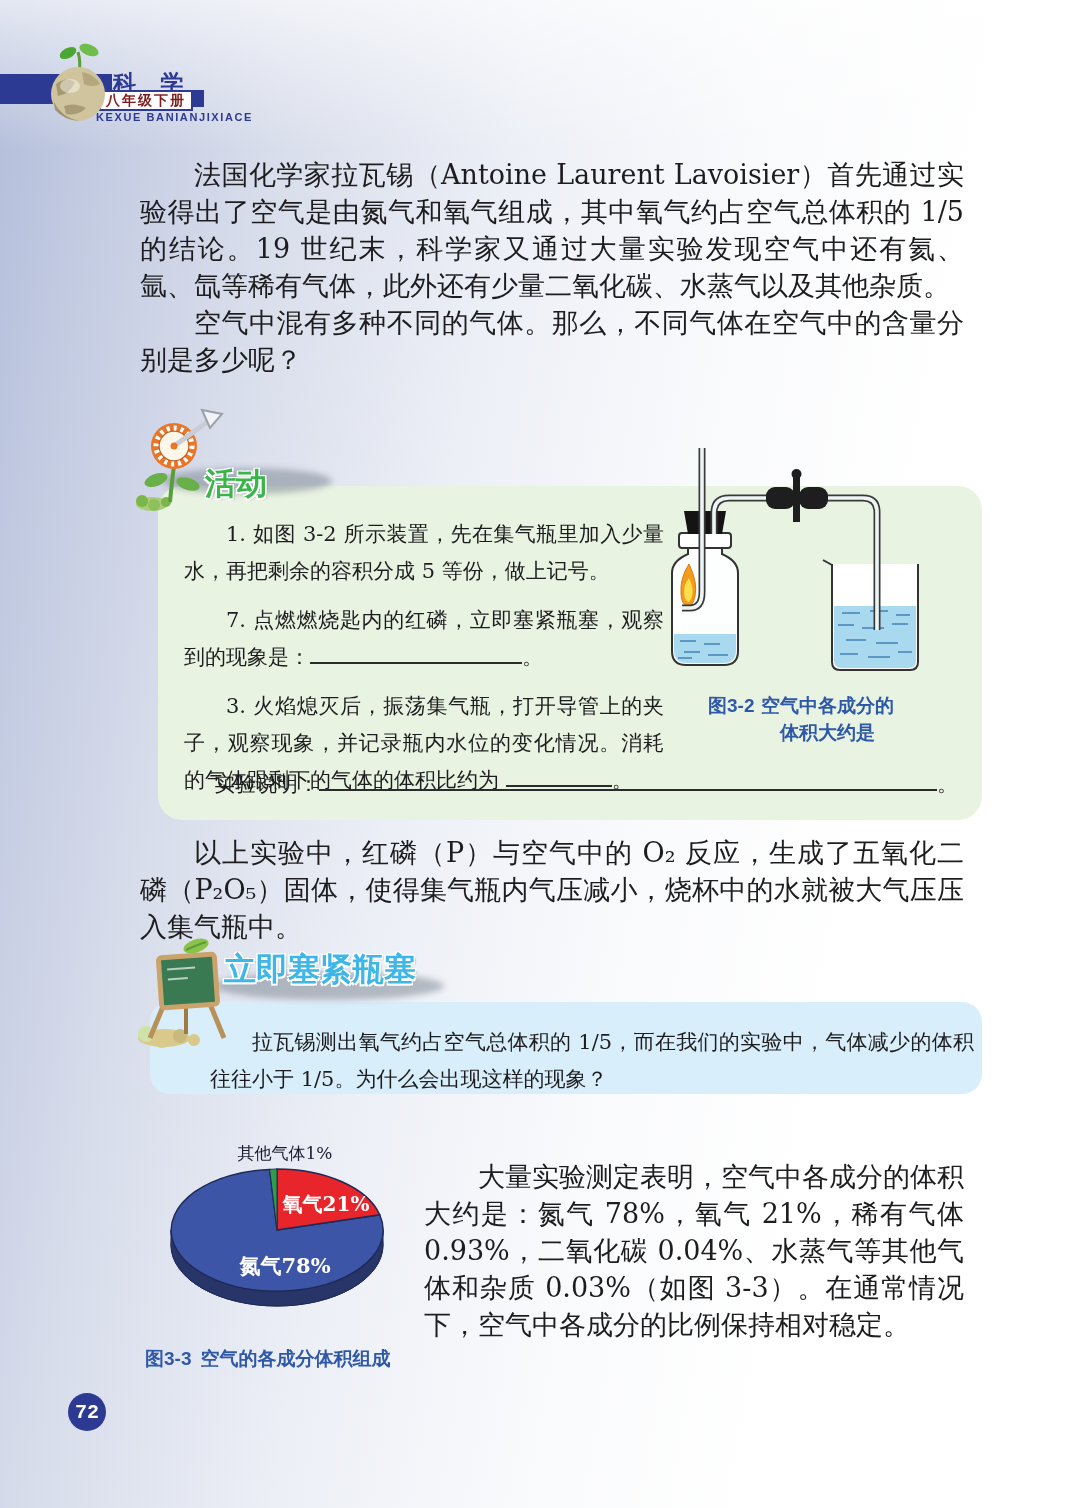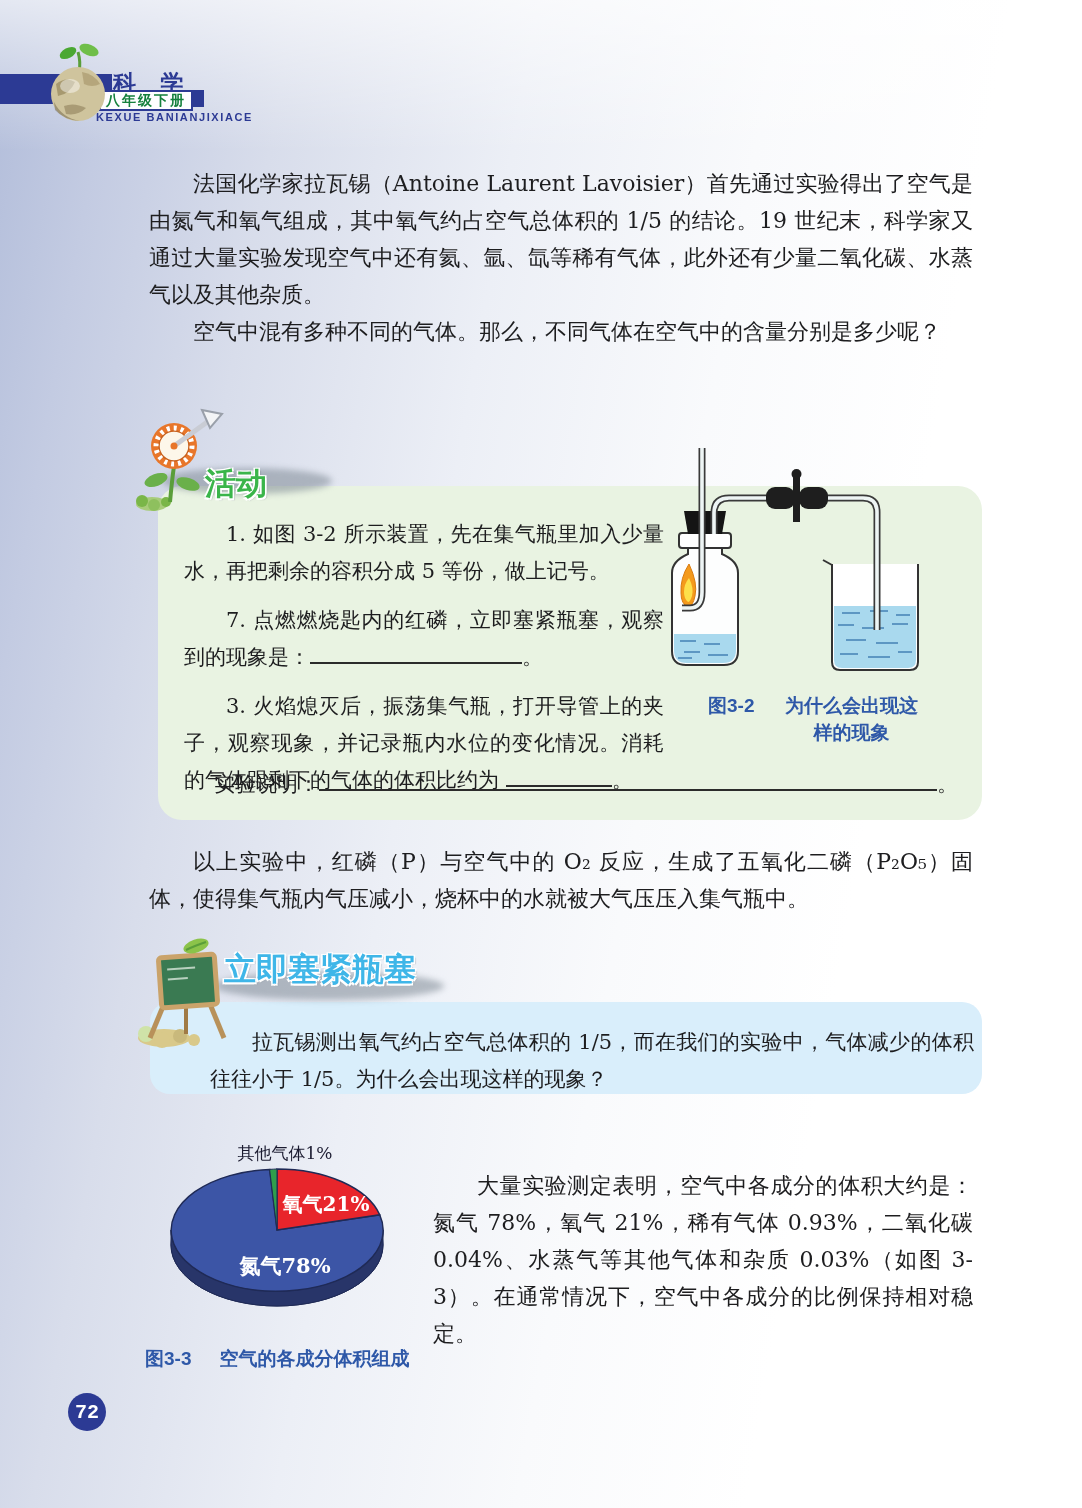--- a/index.html
+++ b/index.html
@@ -12,25 +12,25 @@
     color:#1d1d1f;
   }
   .abs{position:absolute;}
   
   .band{background:#2c3a94;}
   .band1{left:0;top:74px;width:112px;height:30px;}
   .band2{left:112px;top:90px;width:92px;height:17px;}
   .hdr-title{left:113px;top:68px;width:90px;font-family:"Liberation Sans",sans-serif;
     font-weight:bold;font-size:23px;letter-spacing:9px;color:#2c3a94;}
   .hdr-box{left:99px;top:90px;padding:0 5px;border:2px solid #2c3a94;background:#fdfdff;
-    font-family:"Liberation Sans",sans-serif;font-weight:bold;font-size:14px;letter-spacing:2px;color:#15803d;line-height:17px;}
+    font-family:"Liberation Sans",sans-serif;font-weight:bold;font-size:14px;letter-spacing:2px;color:#7f1d1d;line-height:17px;}
   .hdr-pinyin{left:96px;top:111px;font-family:"Liberation Sans",sans-serif;font-weight:bold;
     font-size:11px;letter-spacing:1.6px;color:#2c3a94;}
   
-  .body-p{font-size:22px;line-height:37px;text-indent:2em;text-align:justify;margin:9px;}
+  .body-p{font-size:27px;line-height:37px;text-indent:2em;text-align:justify;margin:0;}
   .p1{left:140px;top:156px;width:824px;}
   .p2{left:140px;top:304px;width:824px;}
   .p3{left:140px;top:834px;width:824px;}
   .p4{left:424px;top:1158px;width:540px;}
   
   .green-box{left:158px;top:486px;width:824px;height:334px;background:#e9f3e2;border-radius:24px;}
   .blue-box{left:150px;top:1002px;width:832px;height:92px;background:#d9eefb;border-radius:20px;}
   .sec-title{font-family:"Liberation Sans",sans-serif;font-weight:bold;
     text-shadow:-1.5px -1.5px 0 #fff,1.5px -1.5px 0 #fff,-1.5px 1.5px 0 #fff,1.5px 1.5px 0 #fff,2px 2px 1px rgba(90,100,110,.4);}
   .act-title{left:192px;top:450px;font-size:31px;color:#3ab54a;z-index:3;}
@@ -39,23 +39,23 @@
   .act-shadow{left:162px;top:468px;width:170px;height:26px;}
   .dis-shadow{left:214px;top:972px;width:230px;height:28px;}
   .act-icon{left:130px;top:408px;z-index:4;}
   .dis-icon{left:134px;top:934px;z-index:4;}
   .steps{left:172px;top:504px;width:504px;z-index:2;}
   .steps p{margin:12px;font-size:21px;line-height:37px;text-indent:2em;text-align:justify;}
   .note-line{left:172px;top:766px;width:800px;font-size:21px;line-height:37px;text-indent:2em;white-space:nowrap;z-index:2;}
   .blank{display:inline-block;border-bottom:2px solid #2b2b2b;height:1em;vertical-align:baseline;}
   .bl-a{width:212px;} .bl-b{width:106px;} .bl-c{width:618px;}
   .fig-cap{font-family:"Liberation Sans",sans-serif;font-weight:bold;font-size:19px;color:#2e58a8;z-index:2;}
-  .cap32{left:708px;top:692px;display:flex;gap:24px;line-height:27px;}
+  .cap32{left:708px;top:692px;display:flex;gap:0;line-height:27px;}
   .cap32 .cap-txt{width:146px;text-align:center;}
-  .cap33{left:145px;top:1346px;display:flex;gap:28px;}
+  .cap33{left:145px;top:1346px;display:flex;gap:9px;}
   .apparatus{left:648px;top:438px;z-index:2;}
   .dis-text{left:198px;top:1012px;width:764px;font-size:21px;line-height:37px;text-indent:2em;text-align:justify;margin:12px;z-index:2;}
   .pie{left:163px;top:1143px;z-index:2;}
   .pg-num{left:68px;top:1393px;width:38px;height:38px;border-radius:50%;background:#2c3a94;
     color:#fff;font-family:Liberation Mono, monospace;font-weight:bold;font-size:20px;
     display:flex;align-items:center;justify-content:center;}
   .logo{left:42px;top:42px;z-index:5;}
   text{font-family:"DejaVu Serif","Liberation Serif",serif;}
 </style>
 </head>
@@ -157,21 +157,21 @@
     <g fill="#1e1e1e">
       <rect x="118" y="49" width="29" height="22" rx="9"></rect>
       <rect x="151" y="49" width="29" height="22" rx="9"></rect>
       <rect x="145" y="36" width="7" height="48"></rect>
       <circle cx="148.5" cy="36" r="5"></circle>
     </g>
   </svg>
 
   <div class="abs fig-cap cap32">
     <span>图3-2</span>
-    <span class="cap-txt">为什么会出现这样的现象</span>
+    <span class="cap-txt">空气中各成分的体积大约是</span>
   </div>
 
   <p class="abs body-p p3">以上实验中，红磷（P）与空气中的 O₂ 反应，生成了五氧化二磷（P₂O₅）固体，使得集气瓶内气压减小，烧杯中的水就被大气压压入集气瓶中。</p>
 
   <div class="abs blue-box"></div>
   <div class="abs title-shadow dis-shadow"></div>
 
   <svg class="abs dis-icon" width="112" height="116" viewBox="0 0 112 116">
     <ellipse cx="30" cy="104" rx="26" ry="9" fill="#d9c98a"></ellipse>
     <circle cx="12" cy="100" r="8" fill="#cfe3a8"></circle>

